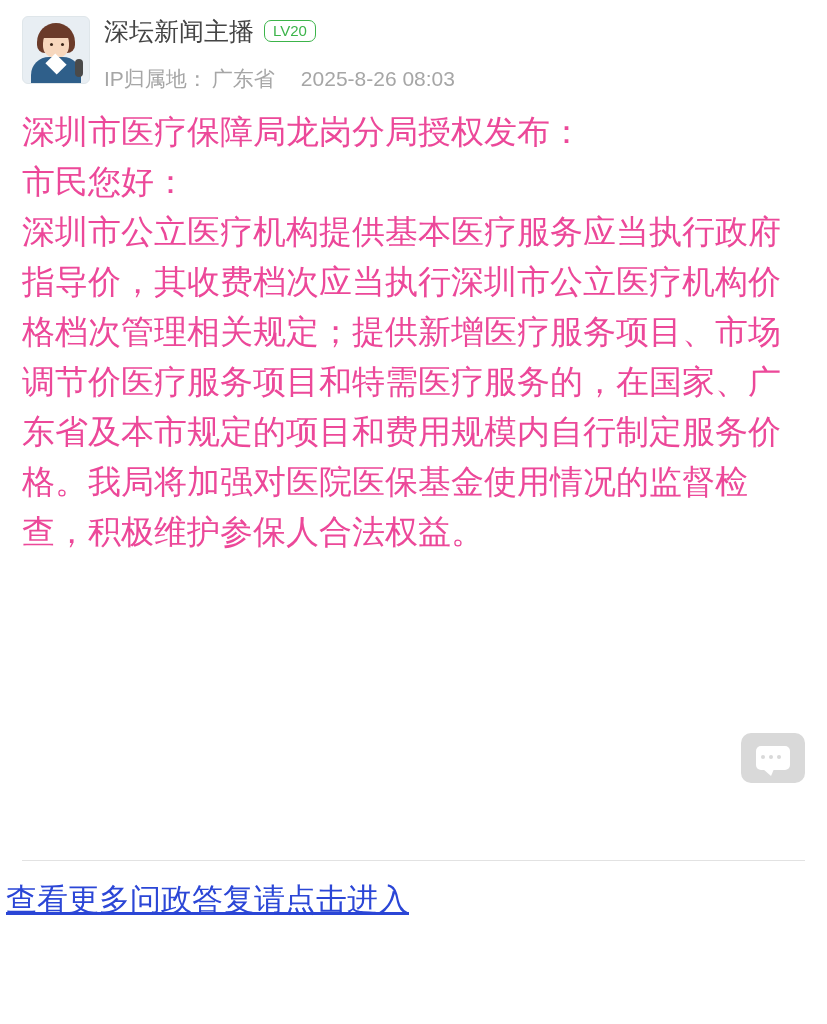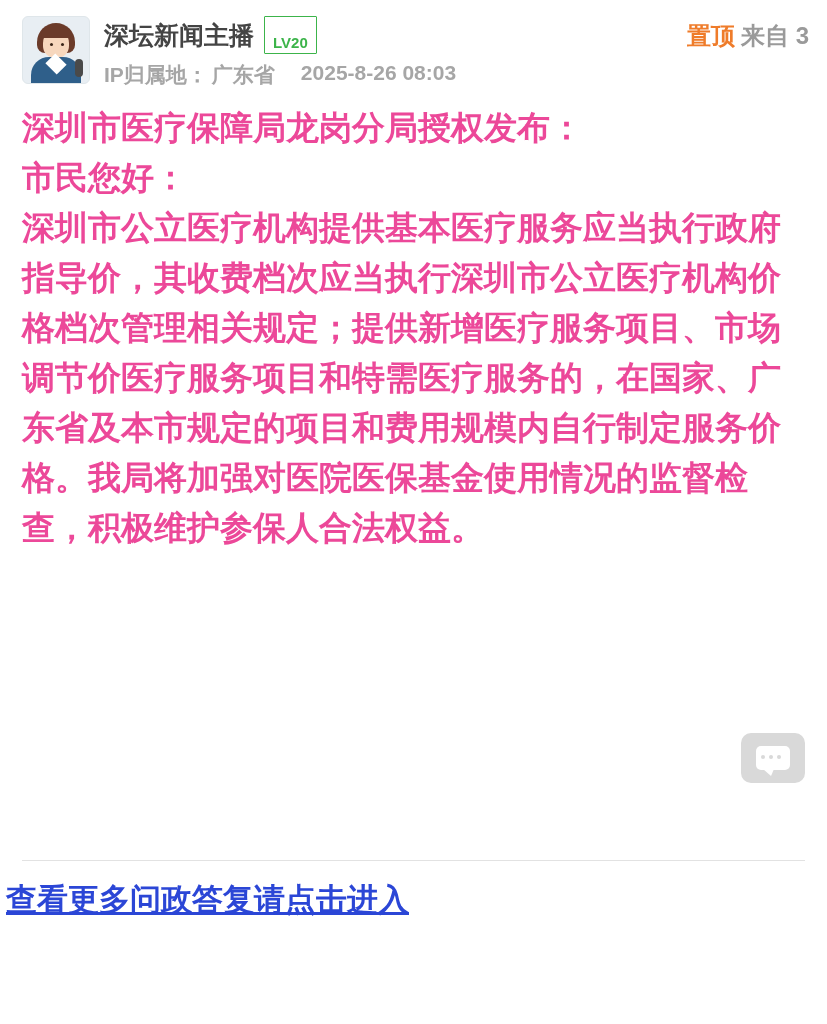--- a/index.html
+++ b/index.html
@@ -14,21 +14,20 @@
     overflow: hidden;
     position: relative;
   }
 
   .post {
     position: relative;
     width: 827px;
     height: 793px;
     box-sizing: border-box;
     background: #ffffff;
-    font-weight: bold;
   }
 
   
   .header {
     display: flex;
     align-items: flex-start;
     padding: 16px 18px 6px 22px;
     box-sizing: border-box;
   }
 
@@ -108,30 +107,31 @@
   .author-name {
     font-size: 25px;
     color: #444444;
     line-height: 30px;
     white-space: nowrap;
   }
   .level-badge {
     font-size: 15px;
     color: #3cb44a;
     border: 1px solid #3cb44a;
-    border-radius: 1px;
-    padding: 16px 8px 1px 8px;
+    border-radius: 7px;
+    padding: 0px 8px 1px 8px;
     line-height: 19px;
     height: 19px;
     display: inline-block;
   }
 
   .meta-row {
     display: flex;
-    margin-top: 7px;
+    align-items: center;
+    margin-top: 19px;
     gap: 26px;
   }
   .ip-label, .ip-value, .post-time {
     font-size: 21px;
     color: #a6a6a6;
     white-space: nowrap;
   }
   .ip-wrap { display: flex; gap: 4px; }
 
   .header-right {
@@ -251,24 +251,20 @@
       </div>
       <div class="meta-row">
         <span class="ip-wrap">
           <span class="ip-label">IP归属地：</span>
           <span class="ip-value">广东省</span>
         </span>
         <span class="post-time">2025-8-26 08:03</span>
       </div>
     </div>
 
-    <div class="header-right">
-      <span class="pin-tag">置顶</span>
-      <span class="source-text">来自 3</span>
-    </div>
   </div>
 
   <div class="body-text">
     <p>深圳市医疗保障局龙岗分局授权发布：</p>
     <p> 市民您好：</p>
     <p> 深圳市公立医疗机构提供基本医疗服务应当执行政府指导价，其收费档次应当执行深圳市公立医疗机构价格档次管理相关规定；提供新增医疗服务项目、市场调节价医疗服务项目和特需医疗服务的，在国家、广东省及本市规定的项目和费用规模内自行制定服务价格。我局将加强对医院医保基金使用情况的监督检查，积极维护参保人合法权益。</p>
   </div>
 
   <div class="divider"></div>
 

